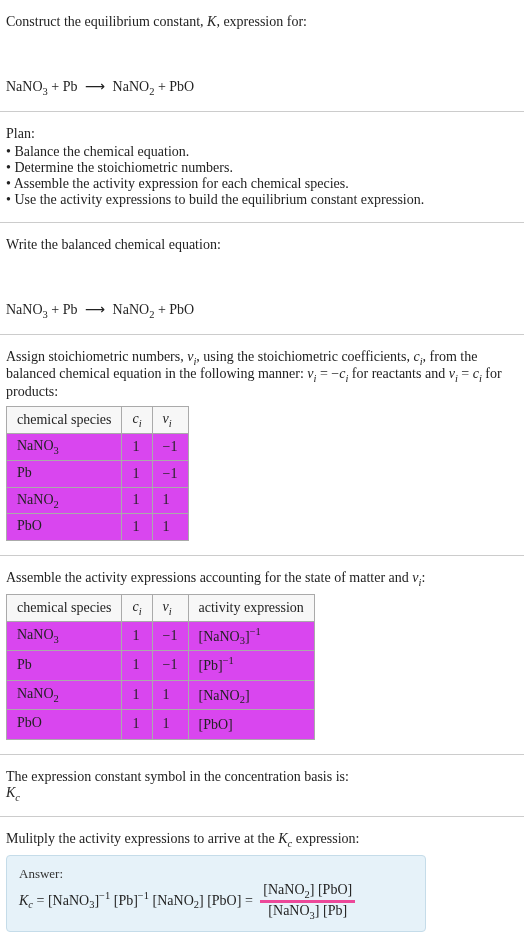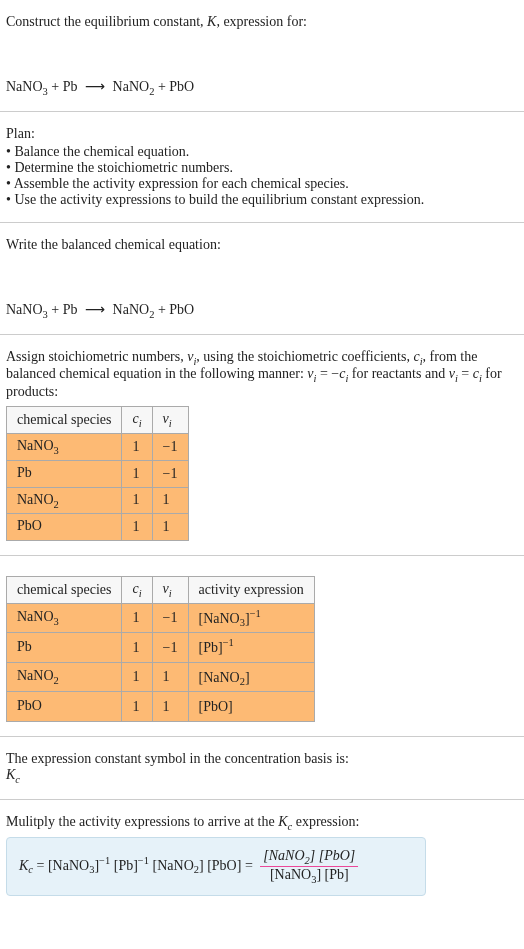--- a/index.html
+++ b/index.html
@@ -33,21 +33,21 @@
   table.data {
     border-collapse: collapse;
     margin-top: 6px;
     font-size: 14px;
   }
   table.data th, table.data td {
     border: 1px solid #aaa;
     padding: 4px 10px;
     text-align: left;
     font-weight: normal;
-    background: #fdba74;
+    background: #d946ef;
   }
   table.data th {
     background: #f7f7f7;
   }
   .answer-box {
     background: #e6f2f9;
     border: 1px solid #c5dce9;
     border-radius: 4px;
     padding: 10px 12px;
     margin-top: 6px;
@@ -59,23 +59,22 @@
     color: #333;
   }
   .frac {
     display: inline-block;
     vertical-align: middle;
     text-align: center;
     margin: 0 4px;
   }
   .frac .num {
     display: block;
-    border-bottom: 1px solid #ec4899;
+    border-bottom: 3px solid #ec4899;
     padding: 0 3px;
-    font-style: italic;
   }
   .frac .den {
     display: block;
     padding: 0 3px;
   }
   .ital {
     font-style: italic;
   }
   .arrow {
     padding: 0 4px;
@@ -148,20 +147,23 @@
     <tr>
       <td><span>PbO</span><sub></sub></td>
       <td>1</td>
       <td>1</td>
     </tr>
   </tbody>
     </table>
 </div>
 
 <div class="section">
+  <div>
+    <span>Assemble the activity expressions accounting for the state of matter and </span><span class="ital">ν</span><sub class="ital">i</sub><span>:</span>
+  </div>
   <table class="data">
     <tbody>
         <tr>
       <th>chemical species</th>
       <th><span class="ital">c</span><sub class="ital">i</sub></th>
       <th><span class="ital">ν</span><sub class="ital">i</sub></th>
       <th>activity expression</th>
     </tr>
     <tr>
       <td><span>NaNO</span><sub>3</sub></td>
@@ -195,17 +197,18 @@
   <div>The expression constant symbol in the concentration basis is:</div>
   <div><span class="ital">K</span><sub class="ital">c</sub></div>
 </div>
 
 <div class="section answer-wrap">
   <div>
     <span>Mulitply the activity expressions to arrive at the </span><span class="ital">K</span><sub class="ital">c</sub><span> expression:</span>
   </div>
 
   <div class="answer-box">
+    <div class="answer-label">Answer:</div>
     <div class="kc-line">
       <span class="ital">K</span><sub class="ital">c</sub><span> = </span><span>[NaNO</span><sub>3</sub><span>]</span><sup>−1</sup><span> </span><span>[Pb</span><span>]</span><sup>−1</sup><span> </span><span>[NaNO</span><sub>2</sub><span>]</span><span> </span><span>[PbO</span><span>]</span><span> = </span><span class="frac"><span class="num"><span>[NaNO</span><sub>2</sub><span>] [PbO]</span></span><span class="den"><span>[NaNO</span><sub>3</sub><span>] [Pb]</span></span></span>
     </div>
   </div>
 </div>
 
 </body></html>

